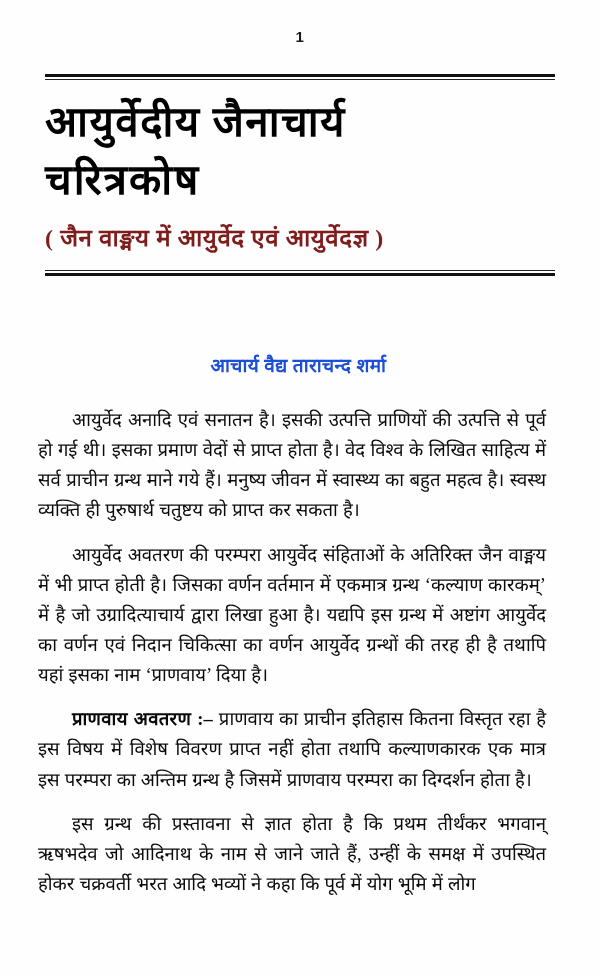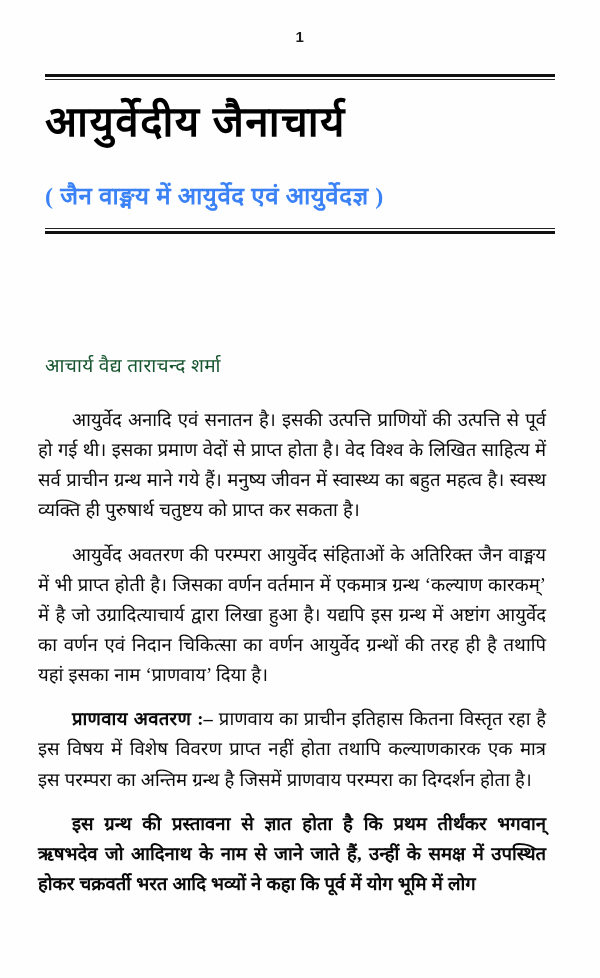--- a/index.html
+++ b/index.html
@@ -76,38 +76,38 @@
   }
   .title-main.line-two {
     letter-spacing: 2px;
   }
   .title-sub {
     font-family: "Liberation Serif", "DejaVu Serif", serif;
     font-weight: bold;
     font-size: 24px;
     line-height: 1.5;
     letter-spacing: 0.6px;
-    margin-top: 26px;
+    margin-top: 10px;
     padding-bottom: 6px;
-    color: #3b82f6;
+    color: #7f1d1d;
     white-space: nowrap;
   }
 
   
   .author-line {
     position: absolute;
     top: 352px;
     left: 45px;
     width: 507px;
-    text-align: left;
+    text-align: center;
     font-family: "Liberation Serif", "DejaVu Serif", serif;
-    font-weight: normal;
+    font-weight: bold;
     font-size: 19px;
     letter-spacing: 0.4px;
-    color: #14532d;
+    color: #1d4ed8;
   }
 
   
   .body-text {
     position: absolute;
     top: 405px;
     left: 38px;
     width: 508px;
   }
   .para {
@@ -116,41 +116,41 @@
     line-height: 1.63;
     text-align: justify;
     text-justify: inter-word;
     text-indent: 34px;
     margin: 0 0 14px 0;
     color: #0a0a0a;
     word-spacing: 0.5px;
   }
   .para:last-child {
     margin-bottom: 0;
-    font-weight: bold;
   }
   .para .lead {
     font-weight: bold;
     letter-spacing: 0.3px;
   }
 </style>
 </head>
 <body>
 
 <div class="page">
 
   <div class="page-number">1</div>
 
   <div class="title-block">
 
     <div class="rule-top"></div>
     <div class="rule-top-thin"></div>
 
     <div class="title-lines">
       <div class="title-main">आयुर्वेदीय जैनाचार्य</div>
+      <div class="title-main line-two">चरित्रकोष</div>
       <div class="title-sub">( जैन वाङ्मय में आयुर्वेद एवं आयुर्वेदज्ञ )</div>
     </div>
 
     <div class="rule-bottom-thin"></div>
     <div class="rule-bottom"></div>
 
   </div>
 
   <div class="author-line">आचार्य वैद्य ताराचन्द शर्मा</div>
 

